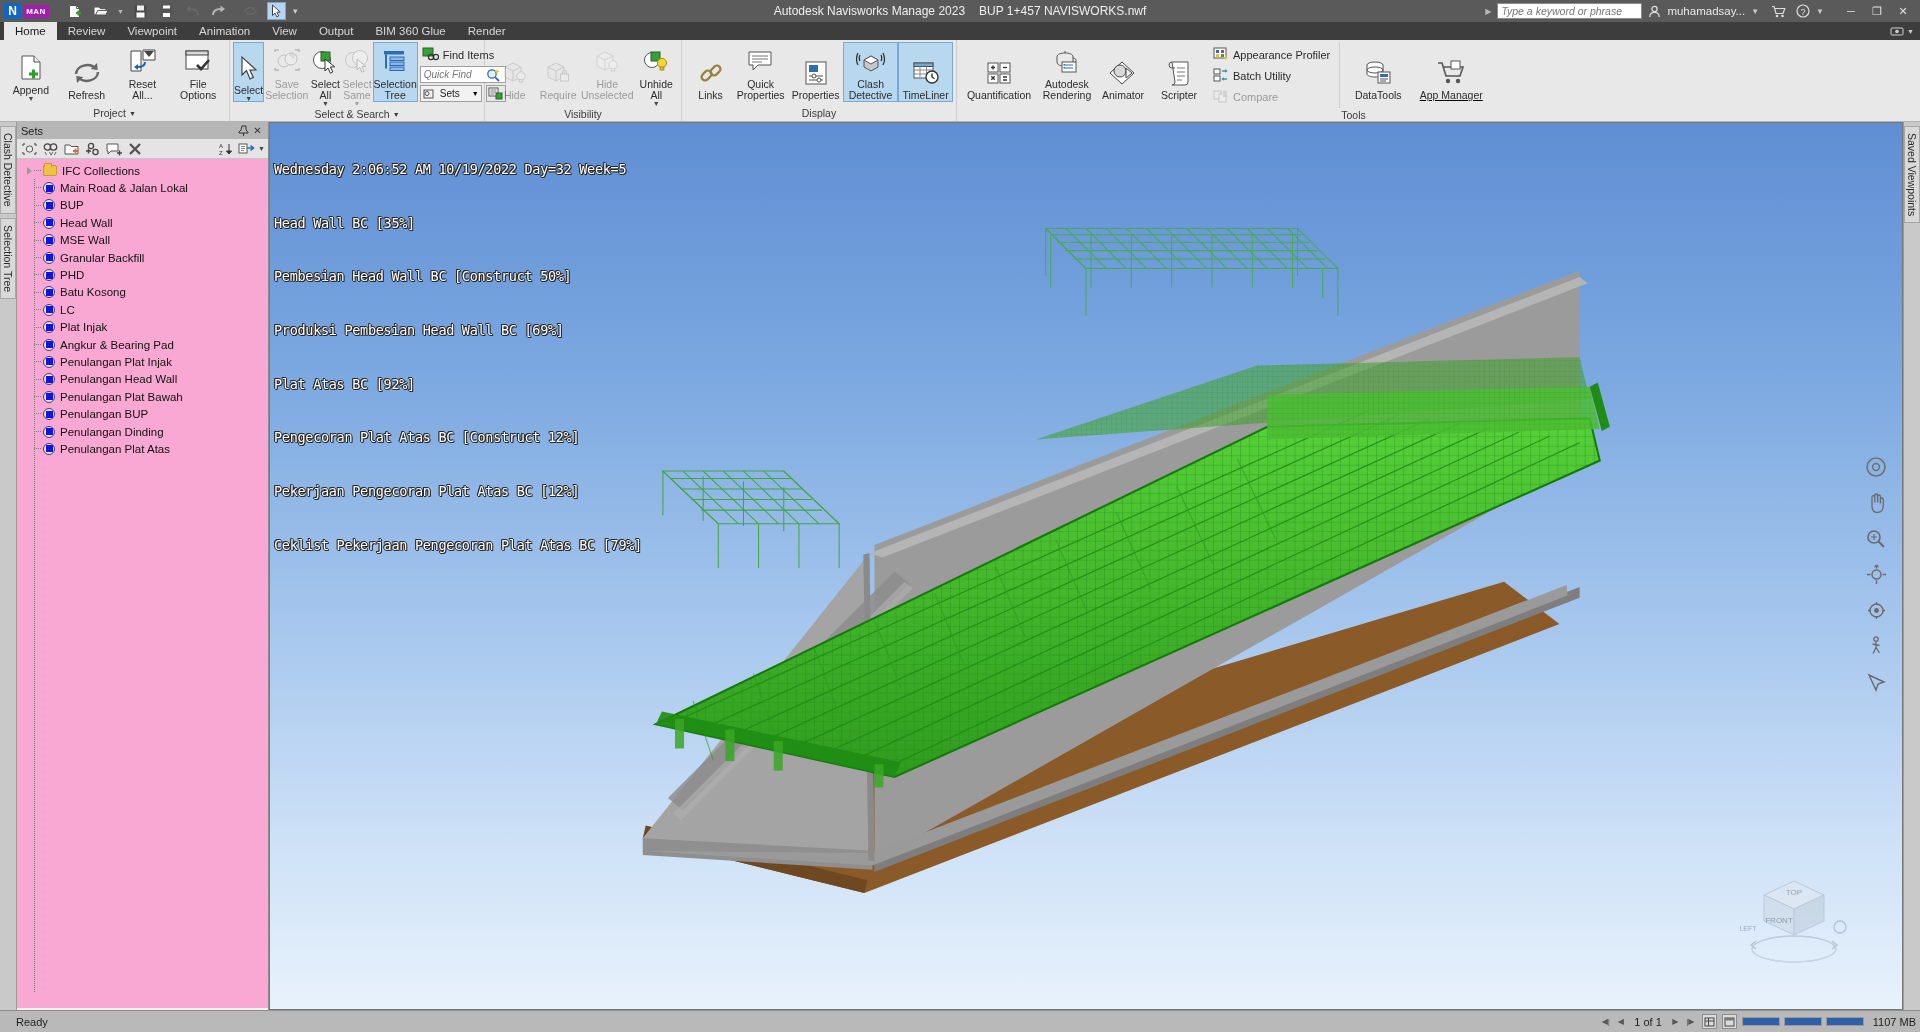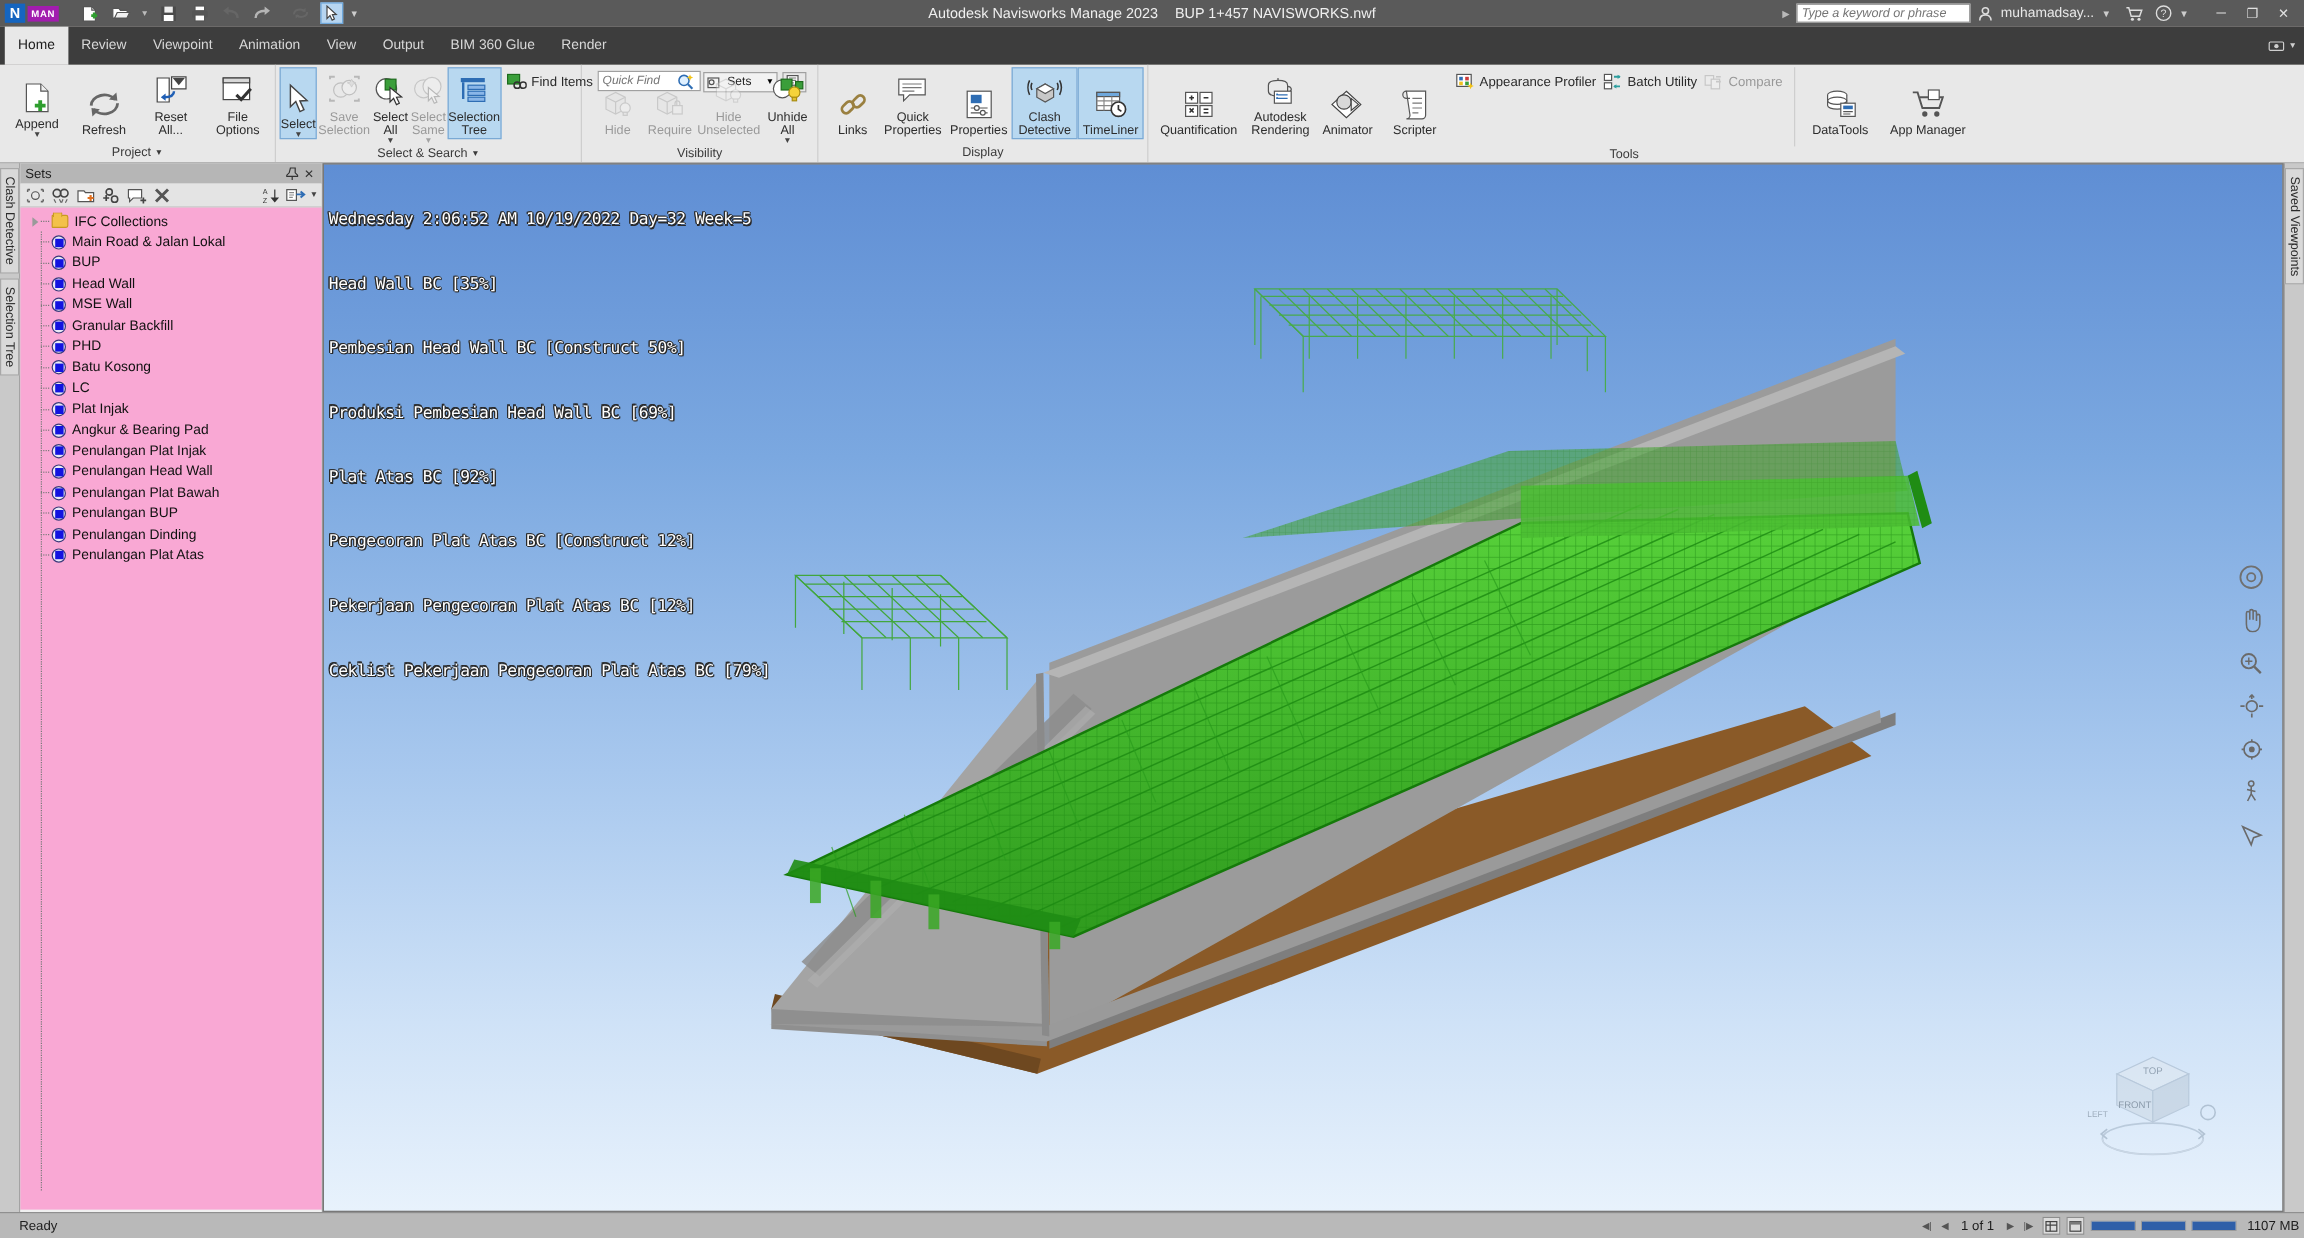--- a/index.html
+++ b/index.html
@@ -30,21 +30,21 @@
     align-items:center; padding-left:3px; }
   .search-box input { border:none; outline:none; width:100%; font-size:10.5px; font-style:italic;
     color:#6a6a6a; font-family:"Liberation Sans",sans-serif; background:transparent;}
   .tb-icon { font-size:12px; color:#dcdcdc; cursor:pointer; display:flex; align-items:center;}
   .user-name { font-size:11.5px; color:#e8e8e8; cursor:pointer;}
   .wbtns { display:flex; gap:0px; margin-left:8px; }
   .wbtn { width:26px; height:22px; display:flex; align-items:center; justify-content:center;
     font-size:11px; color:#e0e0e0; cursor:pointer;}
 
   
-  .ribbon-tabs { height:32px; background:#3d3d3d; display:flex; align-items:stretch; flex:none; padding-left:4px;}
+  .ribbon-tabs { height:18px; background:#3d3d3d; display:flex; align-items:stretch; flex:none; padding-left:4px;}
   .rtab { font-size:11.5px; color:#d8d8d8; padding:0 11px; display:flex; align-items:center; cursor:pointer;}
   .rtab.active { background:#e8e8e8; color:#1a1a1a; }
   .rtab-right { margin-left:auto; display:flex; align-items:center; gap:3px; padding-right:6px; color:#cfcfcf; font-size:10px;}
 
   
   .ribbon {
     height:82px; background:#e8e8e8; display:flex; align-items:stretch;
     border-bottom:1px solid #b4b4b4; flex:none; position:relative;
   }
   .rgroup { display:flex; flex-direction:column; position:relative; border-right:1px solid #cecece; }
@@ -56,21 +56,21 @@
     padding-top:4px; cursor:pointer; border:1px solid transparent;justify-content:flex-end; }
   .rbtn.sel { background:#b8d8f0; border:1px solid #7aa9d4; }
   .rbtn.disabled { opacity:0.42; cursor:default; }
   .rbtn .ico { height:30px; display:flex; align-items:center; justify-content:center; }
   .rbtn .lbl { font-size:10.5px; color:#2c2c2c; text-align:center; line-height:11px; margin-top:2px;
     white-space:pre-line;}
   .rbtn.wide { width:66px; }
   .rbtn.narrow { width:46px; }
   .dropcaret { font-size:7px; color:#444; line-height:5px; }
 
-  .rstack { display:flex; flex-direction:row; padding:3px 2px 0 2px; gap:2px; }
+  .rstack { display:flex; flex-direction:column; padding:3px 2px 0 2px; gap:2px; }
   .rrow { display:flex; align-items:center; gap:4px; height:19px; cursor:pointer; padding:0 2px;}
   .rrow.disabled { opacity:0.42; }
   .rrow .rlbl { font-size:11px; color:#2a2a2a; white-space:nowrap;}
   .qfind { display:flex; align-items:center; width:86px; height:17px; background:#fff;
     border:1px solid #a0a0a0; padding-left:3px; }
   .qfind input { border:none; outline:none; width:62px; font-size:10px; font-style:italic; color:#555;
      font-family:"Liberation Sans",sans-serif;}
   .setsbtn { display:flex; align-items:center; height:17px; border:1px solid #a0a0a0; background:#f2f2f2;
     padding:0 2px; gap:3px; width:62px;}
   .setsbtn .t { font-size:10px; color:#222;}
@@ -648,21 +648,21 @@
                 <ellipse cx="12" cy="5" rx="8" ry="3" fill="#fff" stroke="#555"></ellipse>
                 <path d="M4 5v9c0 1.7 3.6 3 8 3s8-1.3 8-3V5" fill="#fff" stroke="#555"></path>
                 <ellipse cx="12" cy="10" rx="8" ry="3" fill="none" stroke="#555"></ellipse>
                 <rect x="15" y="12" width="12" height="11" fill="#fff" stroke="#555"></rect>
                 <rect x="17" y="14" width="8" height="3" fill="#2e6db4"></rect>
                 <path d="M17 19h8M17 21h6" stroke="#555"></path>
               </svg>
           </span>
           <span class="lbl">DataTools</span>
         </div>
-        <div class="rbtn" style="width:80px;">
+        <div class="rbtn" style="width:80px;text-decoration:underline;">
           <span class="ico">
             <svg width="30" height="26" viewBox="0 0 30 26">
                 <path d="M2 3h4l4 13h14l3-9H8" fill="none" stroke="#555" stroke-width="1.6"></path>
                 <circle cx="12" cy="21" r="2.2" fill="#555"></circle>
                 <circle cx="22" cy="21" r="2.2" fill="#555"></circle>
                 <rect x="15" y="1" width="9" height="8" fill="#fff" stroke="#555"></rect>
               </svg>
           </span>
           <span class="lbl">App Manager</span>
         </div>

